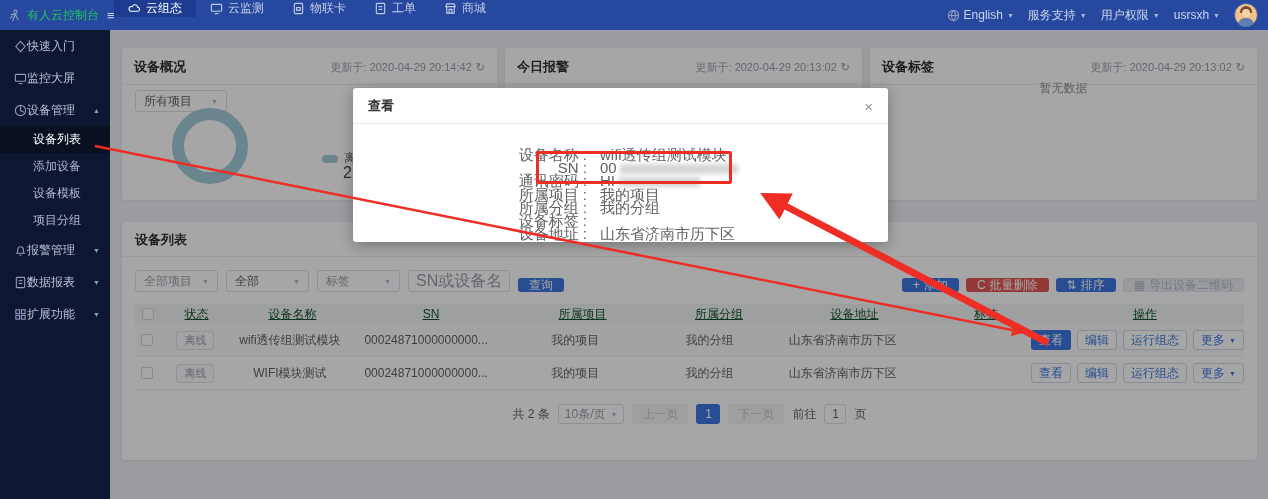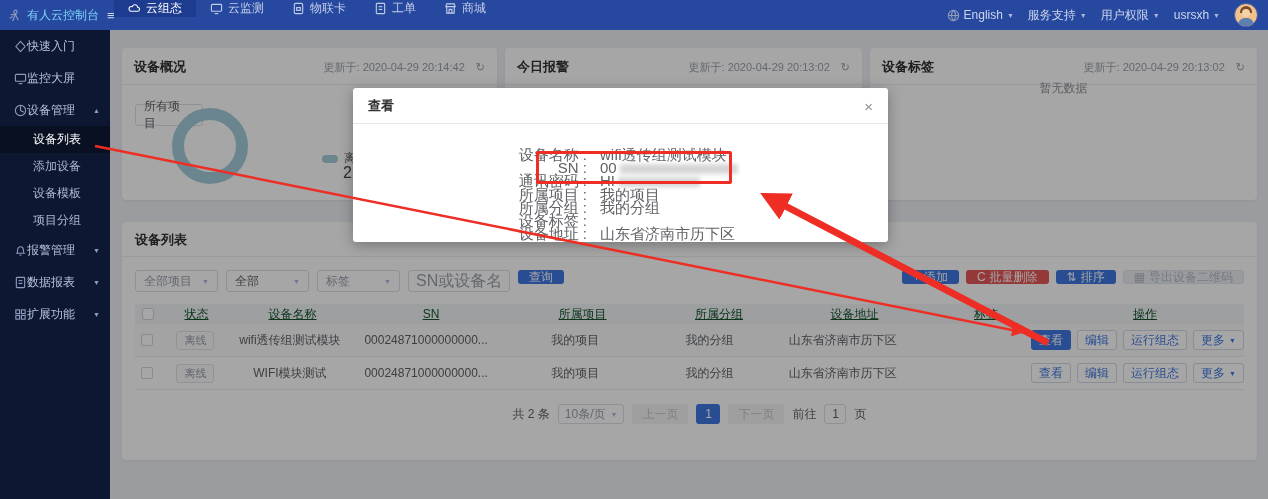--- a/index.html
+++ b/index.html
@@ -3,21 +3,21 @@
 <meta charset="utf-8">
 <style>
   * { margin:0; padding:0; box-sizing:border-box; }
   html,body { background:#fff; }
   body { font-family:"Liberation Sans","DejaVu Sans",sans-serif; }
   .app { position:relative; width:1268px; height:499px; overflow:hidden; background:#eef0f4; }
 
   
   .topbar { position:absolute; left:0; top:0; width:1268px; height:30px; background:#26489e; display:flex; align-items:center; z-index:10; }
   .brand { display:flex; align-items:center; gap:6px; width:110px; padding-left:8px; flex:none; }
-  .brand-title { color:#7dd3fc; font-size:12px; white-space:nowrap; }
+  .brand-title { color:#22c55e; font-size:12px; white-space:nowrap; }
   .hamburger { color:#cdd6ee; font-size:13px; margin-left:2px; }
   .topnav { display:flex; align-items:flex-start; height:30px; margin-left:4px; }
   .topnav-item { display:flex; align-items:center; gap:5px; padding:0 14px; color:#c3cdeb; font-size:12px; cursor:pointer; }
   .topnav-item.active { background:#1d3c90; color:#fff; }
   .top-right { margin-left:auto; display:flex; align-items:center; gap:14px; padding-right:10px; color:#cdd6ee; font-size:12px; }
   .top-right .drop { display:flex; align-items:center; gap:4px; white-space:nowrap; }
   .caret { font-size:7px; color:#aab6dd; }
   .avatar { width:24px; height:24px; border-radius:50%; background:#f2c18c; position:relative; overflow:hidden; border:1px solid #3e5cab; flex:none; }
   .avatar .hair { position:absolute; left:5px; top:2px; width:12px; height:7px; border-radius:6px 6px 0 0; background:#7a4a2c; }
   .avatar .face { position:absolute; left:7px; top:5px; width:8px; height:8px; border-radius:50%; background:#f6d2a8; }
@@ -32,34 +32,34 @@
   .sicon { width:13px; height:13px; flex:none; }
   .sicon path,.sicon rect,.sicon circle,.sicon line { stroke:#8e9bbd; stroke-width:1.2; fill:none; }
   .topnav-item .sicon path,.topnav-item .sicon rect,.topnav-item .sicon circle,.topnav-item .sicon line { stroke:#c3cdeb; }
   .topnav-item.active .sicon path,.topnav-item.active .sicon rect,.topnav-item.active .sicon circle,.topnav-item.active .sicon line { stroke:#fff; }
 
   
   .content { position:absolute; left:110px; top:30px; width:1158px; height:469px; background:#eef0f4; z-index:1; }
   .card { position:absolute; background:#fff; border-radius:4px; box-shadow:0 1px 3px rgba(0,0,0,.06); }
   .card-head { display:flex; align-items:center; padding:10px 12px 8px 12px; border-bottom:1px solid #ebeef5; }
   .card-title { font-size:13px; font-weight:bold; color:#303133; }
-  .card-updated { margin-left:auto; font-size:11px; color:#9aa0ac; display:flex; gap:11px; align-items:center; }
+  .card-updated { margin-left:auto; font-size:11px; color:#9aa0ac; display:flex; gap:4px; align-items:center; }
   .mini-select { display:inline-flex; align-items:center; justify-content:space-between; border:1px solid #dcdfe6; border-radius:3px; height:22px; padding:0 8px; font-size:12px; color:#606266; background:#fff; }
   .mini-select.ph { color:#9aa0ac; }
   .donut { position:absolute; left:50px; top:60px; width:76px; height:76px; border-radius:50%; border:12px solid #a5ccda; }
   .legend { position:absolute; left:200px; top:102px; display:flex; align-items:center; gap:6px; }
   .legend-swatch { width:16px; height:8px; border-radius:4px; background:#a5ccda; }
   .legend-label { font-size:12px; color:#666; }
   .legend-value { position:absolute; left:221px; top:116px; font-size:16px; color:#444; }
   .empty-text { position:absolute; left:0; right:0; top:32px; text-align:center; font-size:12px; color:#909399; }
 
   
   .panel { position:absolute; left:12px; top:192px; width:1135px; height:238px; background:#fff; border-radius:4px; }
   .panel-title { font-size:13px; font-weight:bold; color:#303133; padding:9px 13px 7px; border-bottom:1px solid #ebeef5; }
-  .filters { display:flex; align-items:flex-start; gap:8px; padding:13px 13px 0 13px; }
+  .filters { display:flex; align-items:flex-end; gap:8px; padding:13px 13px 0 13px; }
   .filters .mini-select { width:83px; }
   .search-input { width:102px; height:22px; border:1px solid #dcdfe6; border-radius:3px; font-size:16px; color:#0369a1; padding:0 7px; font-family:inherit; }
   .search-input::placeholder { color:#9aa0ac; }
   .btn { display:inline-flex; align-items:center; justify-content:center; gap:4px; height:14px; border-radius:3px; font-size:12px; padding:0 10px; border:1px solid transparent; cursor:pointer; white-space:nowrap; font-family:inherit; }
   .btn-primary { background:#3f77e0; color:#fff; }
   .btn-danger { background:#e45656; color:#fff; }
   .btn-disabled { background:#eceff4; color:#b4bac4; border-color:#e2e6ec; cursor:default; }
   .btn-plain { background:#fff; color:#3f77e0; border-color:#d4d9e2; }
   .right-actions { margin-left:auto; display:flex; gap:7px; }
 
@@ -254,21 +254,21 @@
   <main class="content">
 
     <section class="card" style="left:12px; top:18px; width:375px; height:152px;">
       <div class="card-head">
         <span class="card-title">设备概况</span>
         <span class="card-updated">
           <span>更新于: 2020-04-29 20:14:42</span>
           <span>↻</span>
         </span>
       </div>
-      <div class="mini-select" style="position:absolute; left:13px; top:56px; width:68px;">
+      <div class="mini-select" style="position:absolute; left:13px; top:42px; width:92px;">
         <span>所有项目</span>
         <span class="caret">▼</span>
       </div>
       <div class="donut"></div>
       <div class="legend">
         <span class="legend-swatch"></span>
         <span class="legend-label">离线</span>
       </div>
       <div class="legend-value">2</div>
     </section>

